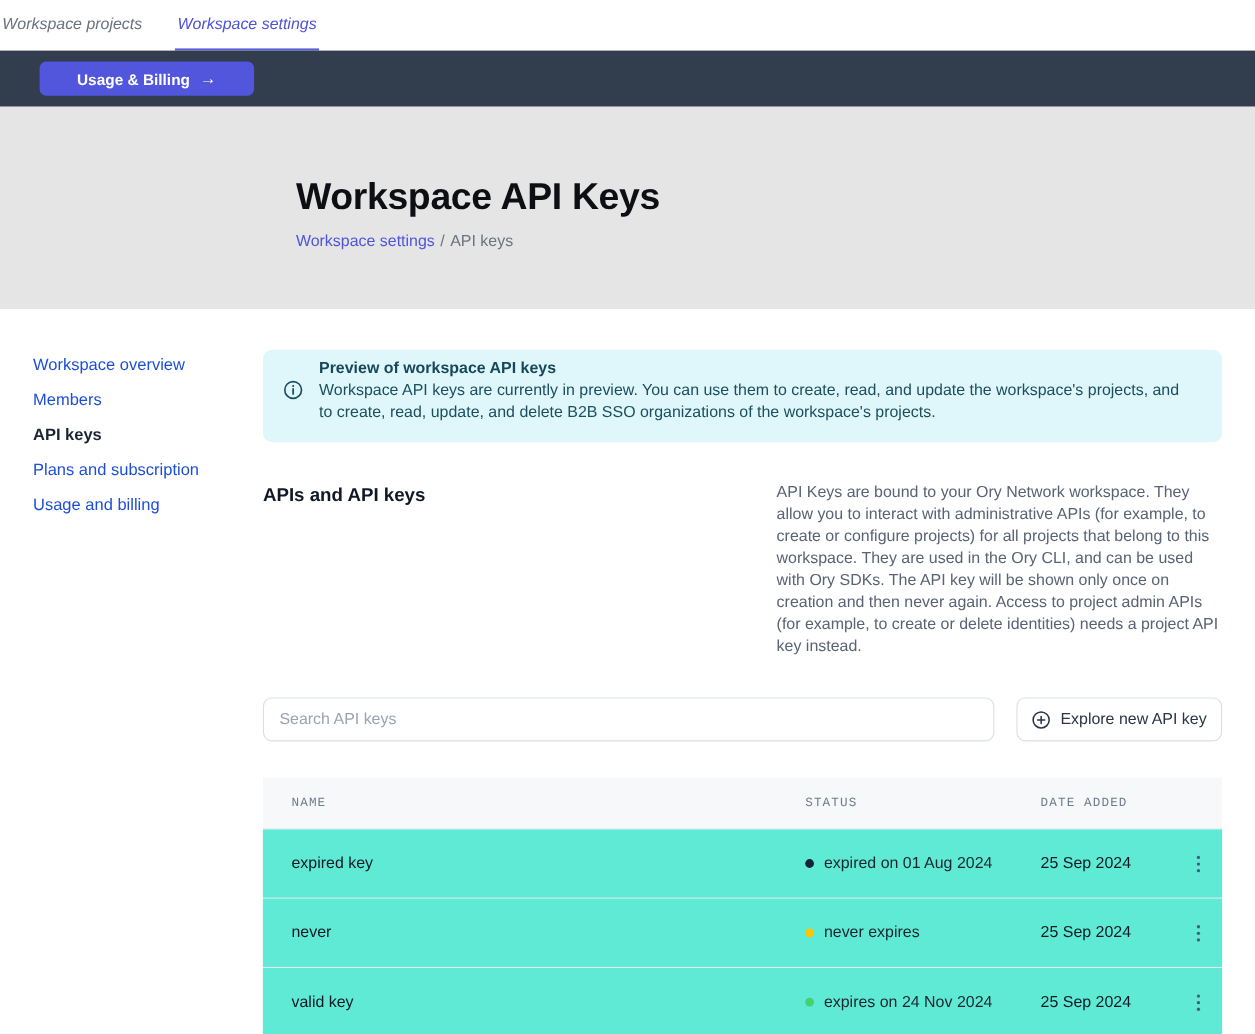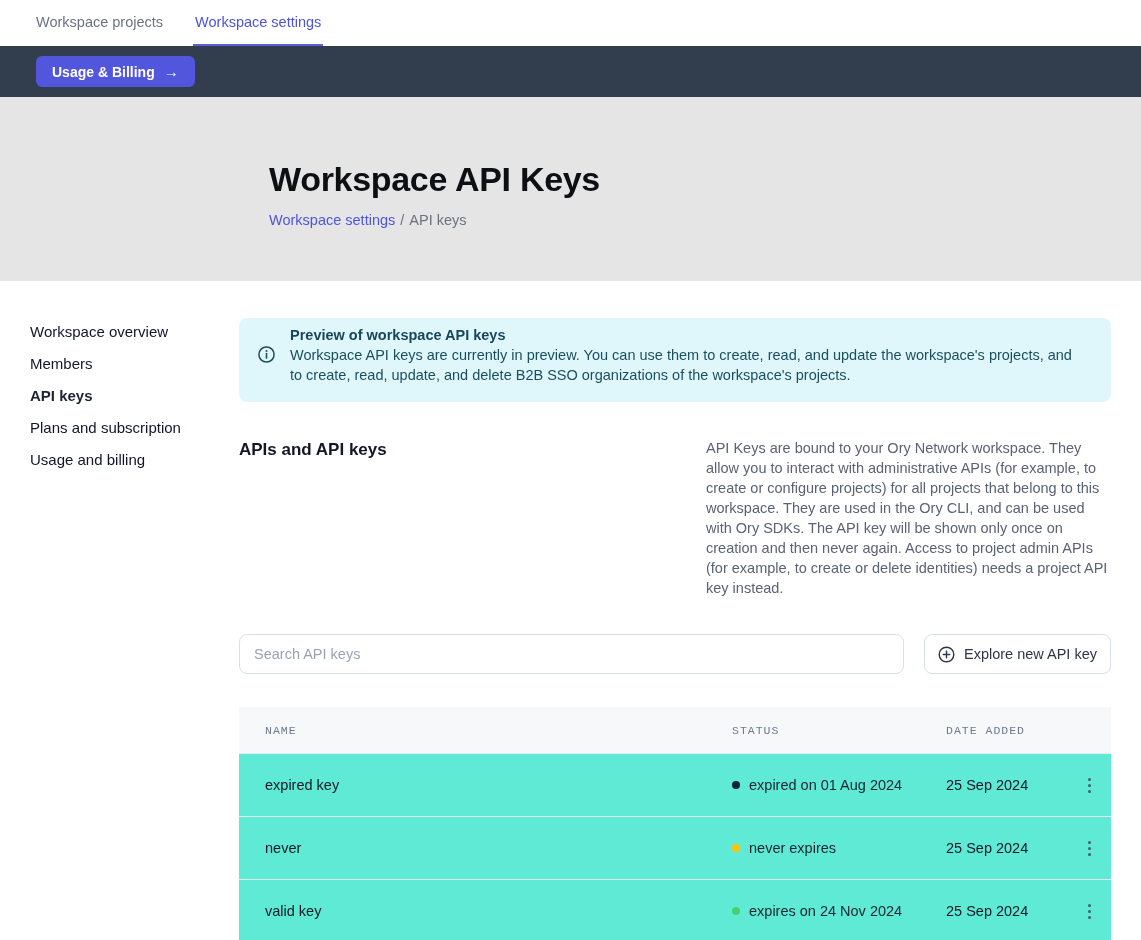--- a/index.html
+++ b/index.html
@@ -8,55 +8,55 @@
     font-family: "Liberation Sans", "DejaVu Sans", sans-serif;
     background: #ffffff;
     color: #101828;
     font-size: 14.5px;
   }
   .page { width: 1141px; height: 940px; display: flex; flex-direction: column; }
 
   
   .tabbar {
     height: 46px; background: #ffffff; display: flex; align-items: stretch;
-    padding-left: 34px; flex: 0 0 auto;
+    flex: 0 0 auto; font-style: italic;
   }
   .tab {
     display: flex; align-items: center; padding: 0 2px; margin-right: 28px;
     font-size: 14.5px; color: #6b7280; cursor: pointer;
     border-bottom: 2px solid transparent;
   }
   .tab.active { color: #4c52d9; border-bottom-color: #5a60d8; font-weight: 400; }
 
   
   .banner {
     height: 51px; background: #323d4e; display: flex; align-items: center;
     padding: 0 23px 0 36px; flex: 0 0 auto;
   }
   .banner-text { color: #d4dae3; font-size: 14.5px; flex: 1; }
   .banner-link { color: #858cf0; text-decoration: none; cursor: pointer; }
   .banner-btn {
     background: #5156dd; color: #ffffff; border: none; border-radius: 6px;
-    height: 31px; padding: 0 16px; font-size: 14px; font-weight: 600;
+    height: 31px; padding: 0 34px; font-size: 14px; font-weight: 600;
     font-family: inherit; display: flex; align-items: center; gap: 9px; cursor: pointer;
   }
   .banner-btn .arrow { font-size: 15px; font-weight: 400; }
 
   
   .hero { height: 184px; background: #e5e5e5; padding: 63px 30px 0 269px; flex: 0 0 auto; }
   .hero h1 { font-size: 34px; font-weight: 700; color: #0d0f12; letter-spacing: -0.3px; }
   .breadcrumb { margin-top: 13px; font-size: 14.5px; color: #6b7280; }
   .breadcrumb a { color: #4f55da; text-decoration: none; cursor: pointer; }
   .breadcrumb .sep { margin: 0 5px; }
 
   
   .main { flex: 1; display: flex; background: #ffffff; padding-right: 30px; }
   .sidebar { flex: 0 0 239px; padding: 34px 0 0 30px; }
   .side-item {
-    font-size: 15px; color: #0f172a; height: 32px; display: flex; align-items: center;
+    font-size: 15px; color: #1d4ed8; height: 32px; display: flex; align-items: center;
     cursor: pointer;
   }
   .side-item.active { color: #1a2433; font-weight: 600; }
   .content { flex: 1; padding-top: 37px; }
 
   
   .alert {
     background: #dff7fb; border-radius: 8px; padding: 7px 24px 17px 18px;
     display: flex; gap: 14px; color: #1b4f5e; align-items: center;
   }

